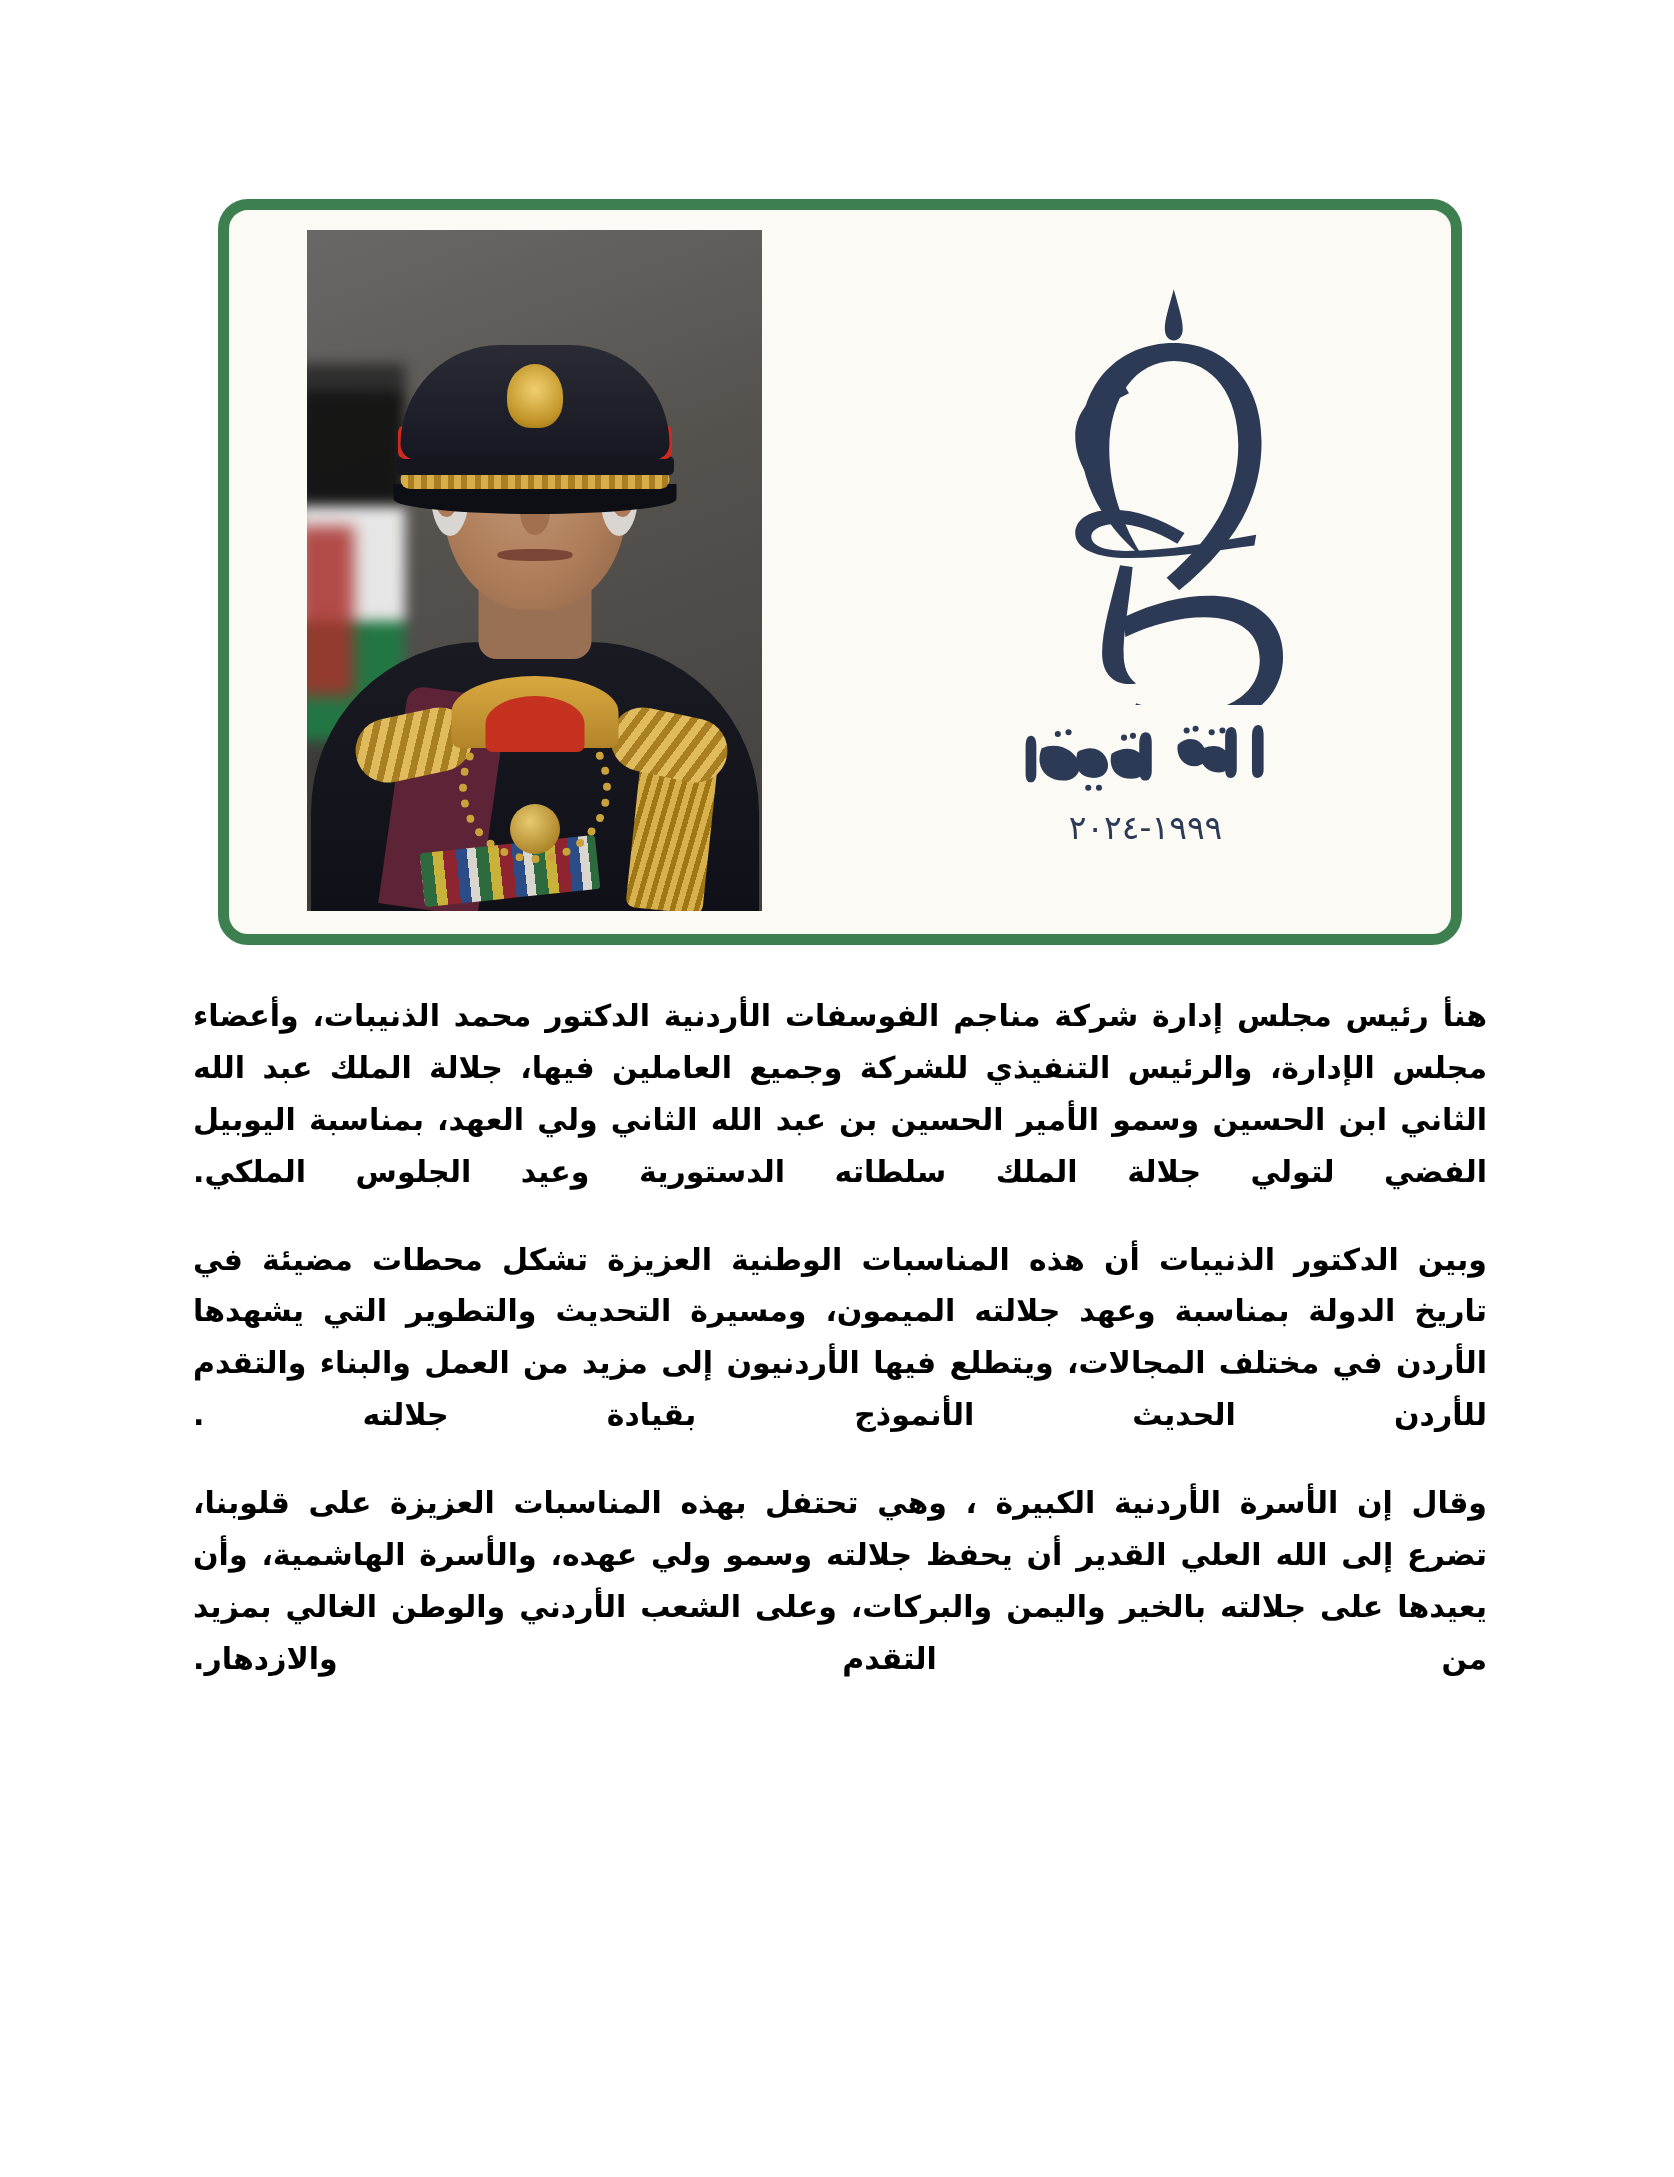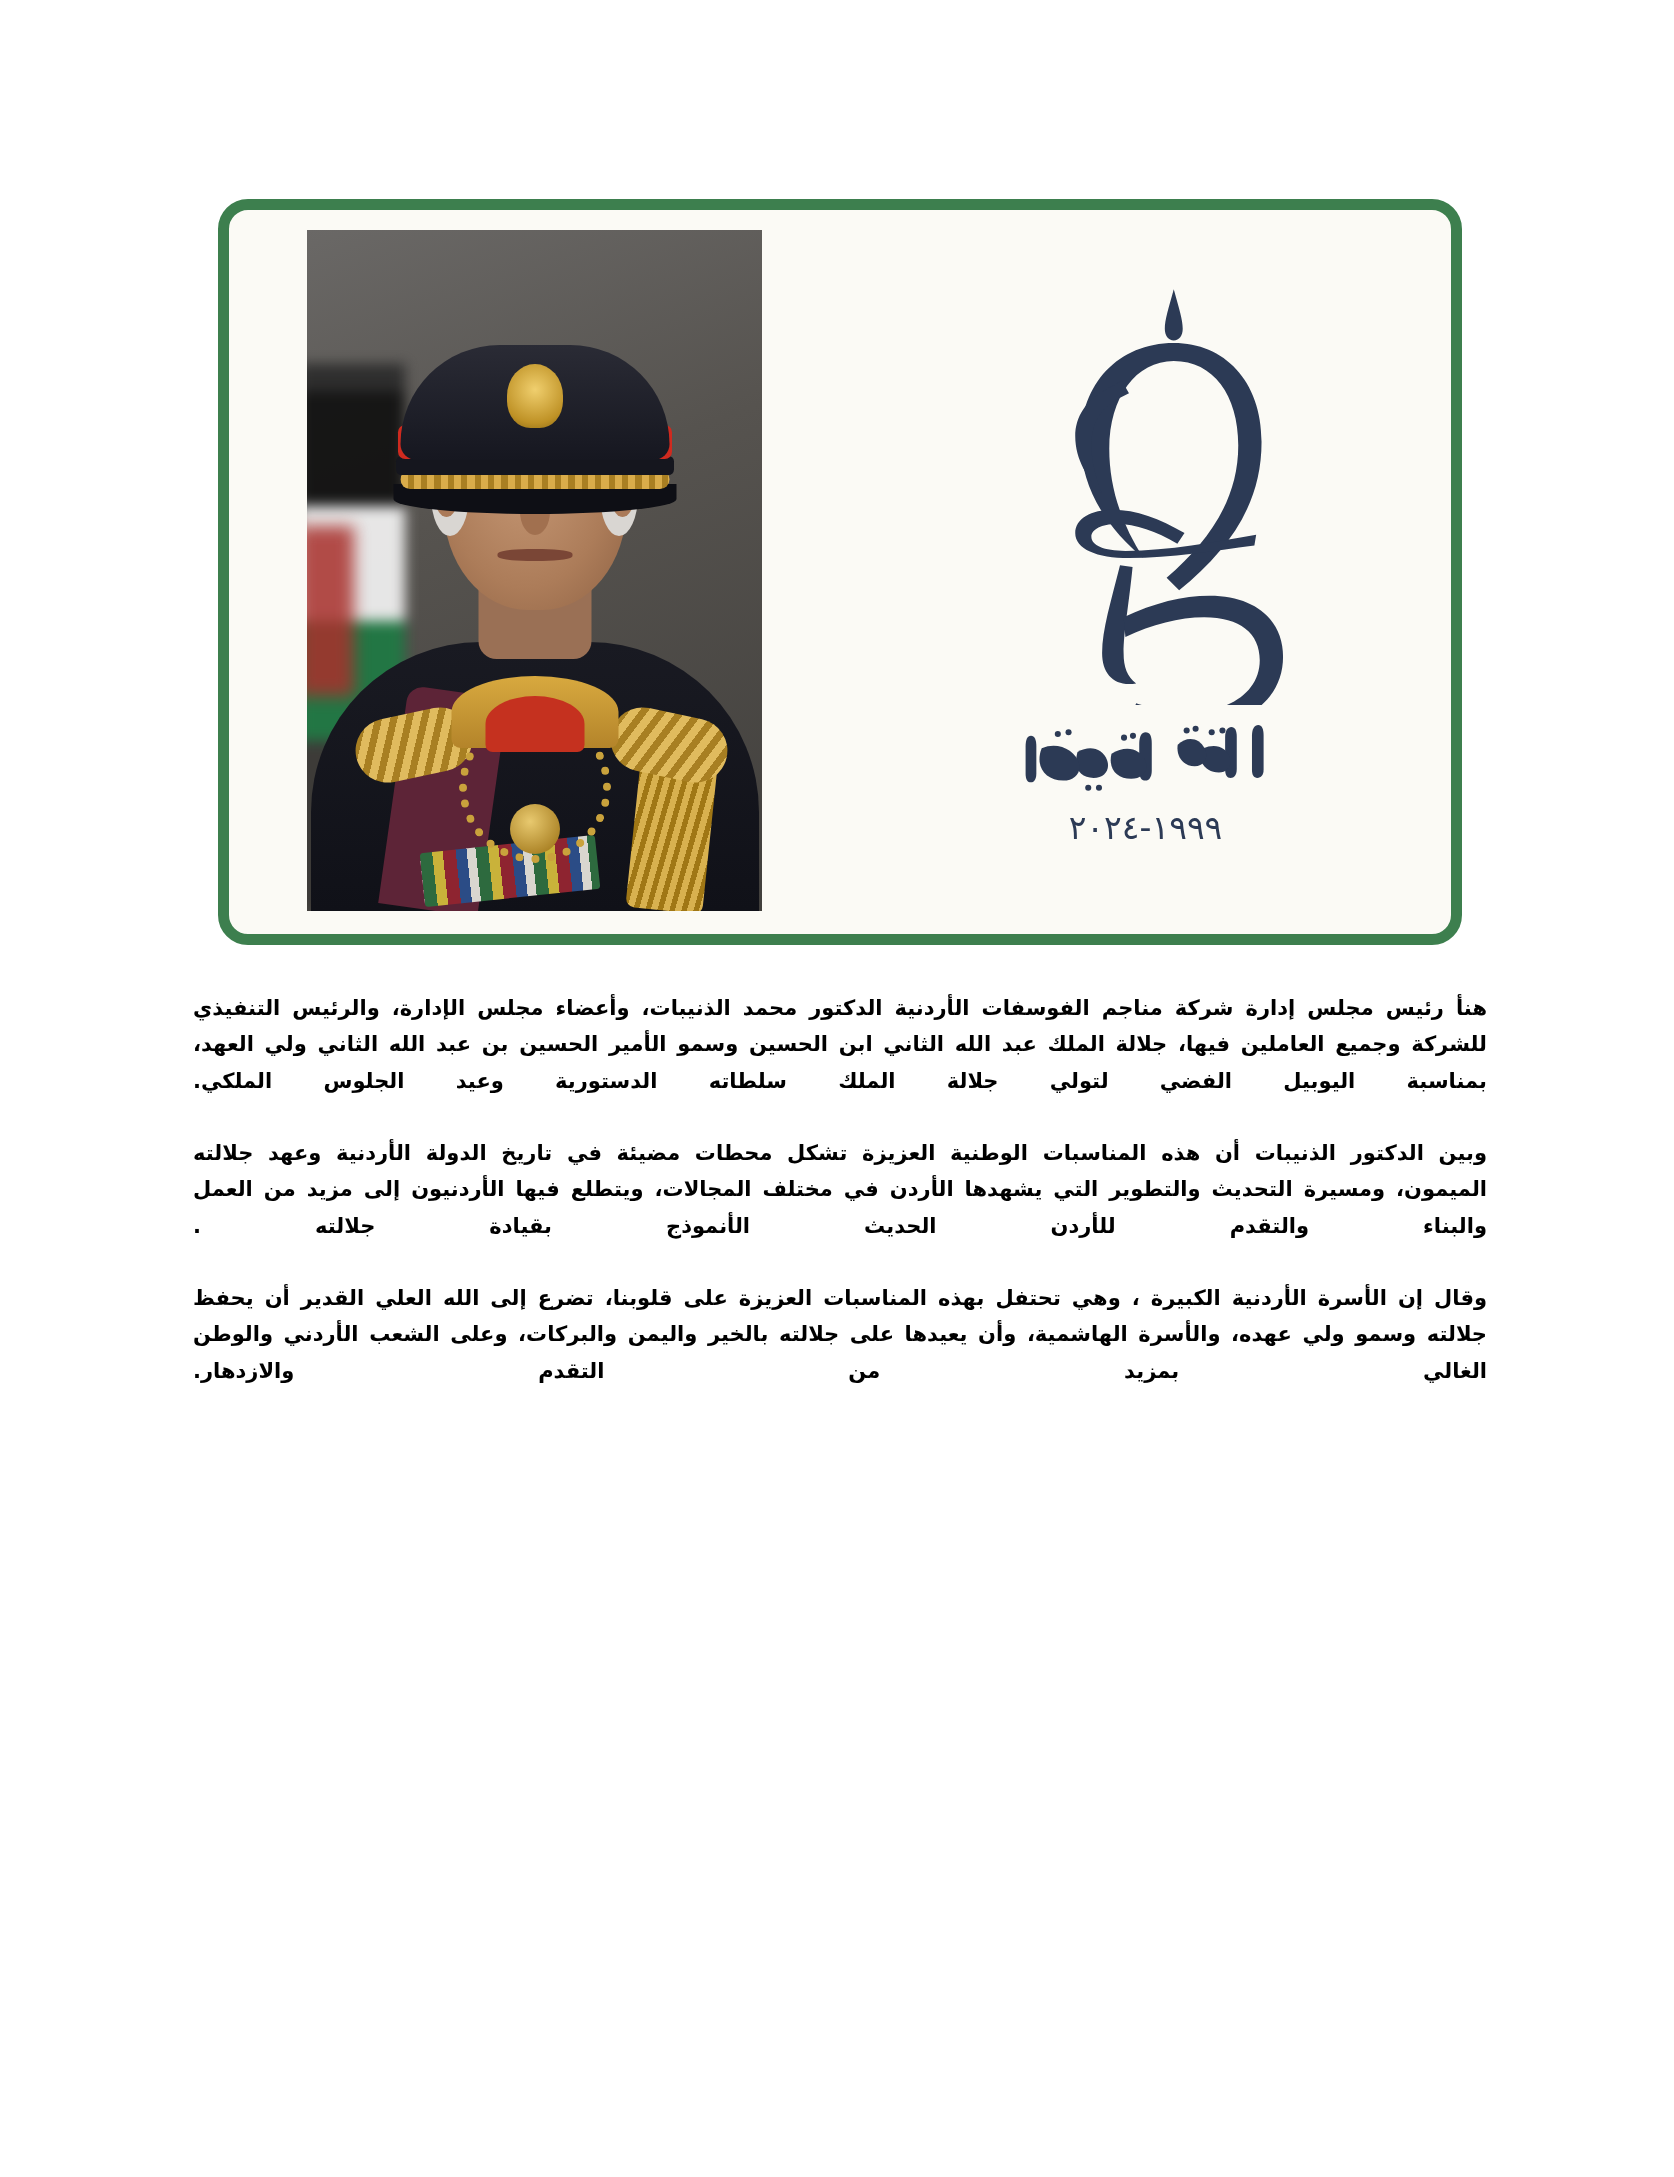--- a/index.html
+++ b/index.html
@@ -244,21 +244,21 @@
     position: absolute;
     left: 193px;
     top: 990px;
     width: 1294px;
     direction: rtl;
     text-align: justify;
     text-align-last: justify;
   }
   .para {
     font-family: "DejaVu Sans", sans-serif;
-    font-size: 21px;
+    font-size: 30px;
     font-weight: bold;
     line-height: 1.73;
     color: #000000;
     margin: 0 0 36px 0;
     letter-spacing: 0.2px;
     word-spacing: 1.8px;
   }
   .para:last-child { margin-bottom: 0; }
 </style>
 </head>
@@ -362,16 +362,16 @@
       </svg>
 
       <div class="logo-years">٢٠٢٤-١٩٩٩</div>
     </div>
 
   </div>
 </div>
 
 <div class="article">
   <p class="para">هنأ رئيس مجلس إدارة شركة مناجم الفوسفات الأردنية الدكتور محمد الذنيبات، وأعضاء مجلس الإدارة، والرئيس التنفيذي للشركة وجميع العاملين فيها، جلالة الملك عبد الله الثاني ابن الحسين وسمو الأمير الحسين بن عبد الله الثاني ولي العهد، بمناسبة اليوبيل الفضي لتولي جلالة الملك سلطاته الدستورية وعيد الجلوس الملكي.</p>
-  <p class="para">وبين الدكتور الذنيبات أن هذه المناسبات الوطنية العزيزة تشكل محطات مضيئة في تاريخ الدولة الأردنية وعهد جلالته الميمون، ومسيرة التحديث والتطوير التي يشهدها الأردن في مختلف المجالات، ويتطلع فيها الأردنيون إلى مزيد من العمل والبناء والتقدم للأردن الحديث الأنموذج بقيادة جلالته .</p>
+  <p class="para">وبين الدكتور الذنيبات أن هذه المناسبات الوطنية العزيزة تشكل محطات مضيئة في تاريخ الدولة بمناسبة وعهد جلالته الميمون، ومسيرة التحديث والتطوير التي يشهدها الأردن في مختلف المجالات، ويتطلع فيها الأردنيون إلى مزيد من العمل والبناء والتقدم للأردن الحديث الأنموذج بقيادة جلالته .</p>
   <p class="para">وقال إن الأسرة الأردنية الكبيرة ، وهي تحتفل بهذه المناسبات العزيزة على قلوبنا، تضرع إلى الله العلي القدير أن يحفظ جلالته وسمو ولي عهده، والأسرة الهاشمية، وأن يعيدها على جلالته بالخير واليمن والبركات، وعلى الشعب الأردني والوطن الغالي بمزيد من التقدم والازدهار.</p>
 </div>
 
 
 </body></html>

